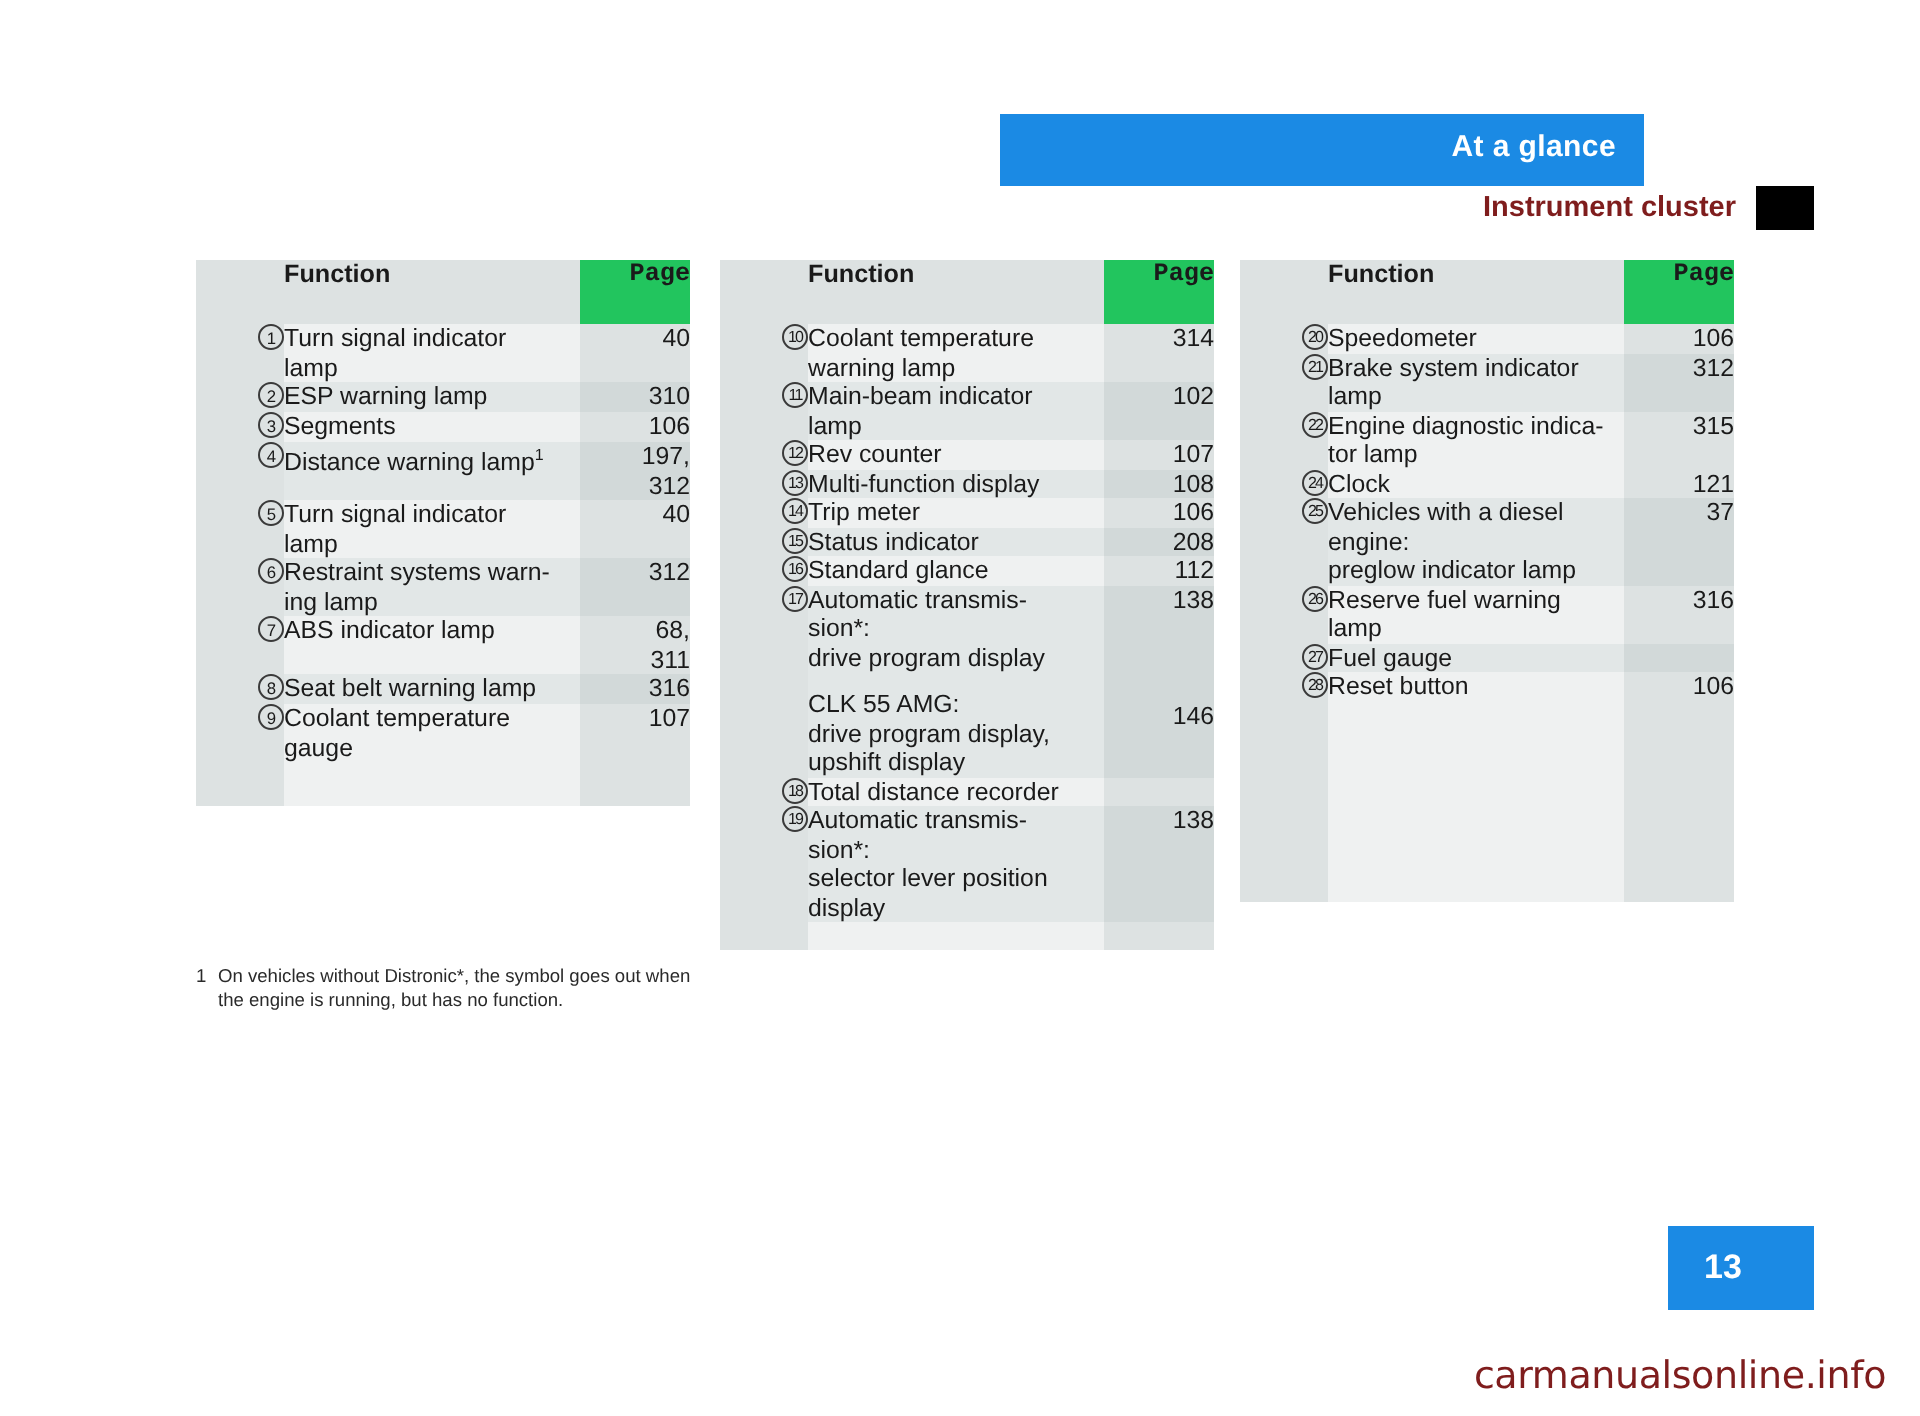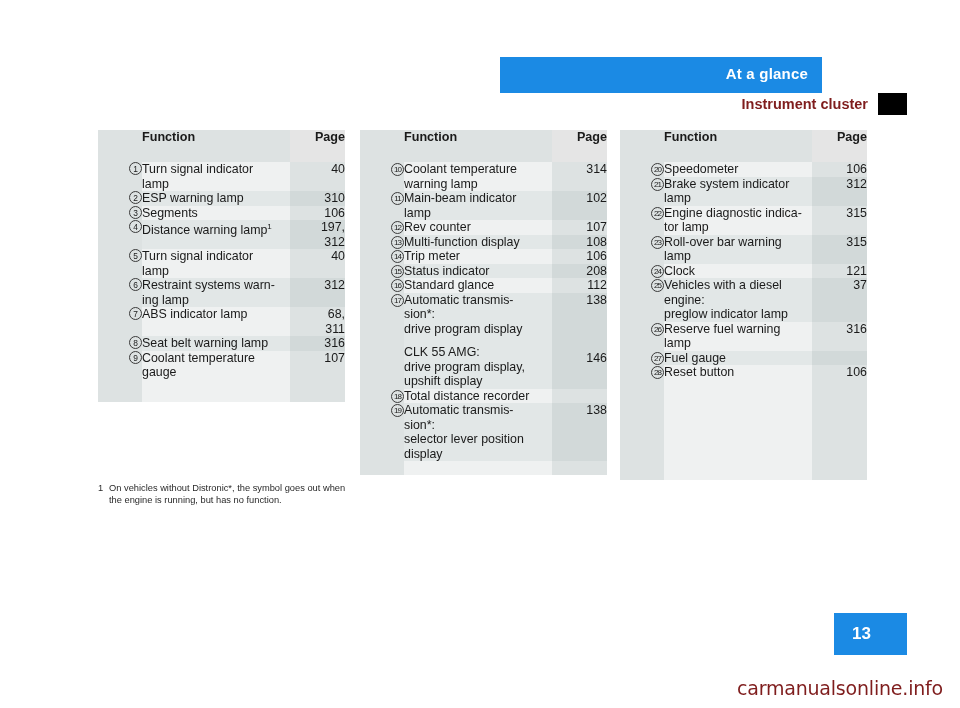--- a/index.html
+++ b/index.html
@@ -75,23 +75,23 @@
   .tbl th, .tbl td {
     padding: 0;
     vertical-align: top;
   }
 
   
   .hdr-num  { background: #dde2e2; height: 21px; }
   .hdr-fn   { background: #dde2e2; height: 32px;
               font-weight: bold; font-size: 12.6px;
               text-align: left; padding: 3px 0 0 6px; }
-  .hdr-pg   { background: #e5e5e5; height: 21px;
+  .hdr-pg   { background: #22c55e; height: 21px;
               font-weight: bold; font-size: 12.6px;
-              text-align: right; padding: 3px 8px 0 0; }
+              text-align: right; padding: 3px 8px 0 0; font-family: Liberation Mono, monospace; }
 
   
   .cell-num {
     background: #dde2e2;
     text-align: right;
     padding: 5px 6px 6px 0;
     font-size: 10px;
     line-height: 14px;
   }
   .cell-fn {
@@ -422,28 +422,20 @@
           <td class="cell-pg"><span class="sub-line">312</span></td>
         </tr>
         <tr class="shade-a">
           <td class="cell-num"><span class="circ wide">22</span></td>
           <td class="cell-fn">
             <span class="sub-line">Engine diagnostic indica-</span>
             <span class="sub-line">tor lamp</span>
           </td>
           <td class="cell-pg"><span class="sub-line">315</span></td>
         </tr>
-        <tr class="shade-b">
-          <td class="cell-num"><span class="circ wide">23</span></td>
-          <td class="cell-fn">
-            <span class="sub-line">Roll-over bar warning</span>
-            <span class="sub-line">lamp</span>
-          </td>
-          <td class="cell-pg"><span class="sub-line">315</span></td>
-        </tr>
         <tr class="shade-a">
           <td class="cell-num"><span class="circ wide">24</span></td>
           <td class="cell-fn">
             <span class="sub-line">Clock</span>
           </td>
           <td class="cell-pg"><span class="sub-line">121</span></td>
         </tr>
         <tr class="shade-b">
           <td class="cell-num"><span class="circ wide">25</span></td>
           <td class="cell-fn">

